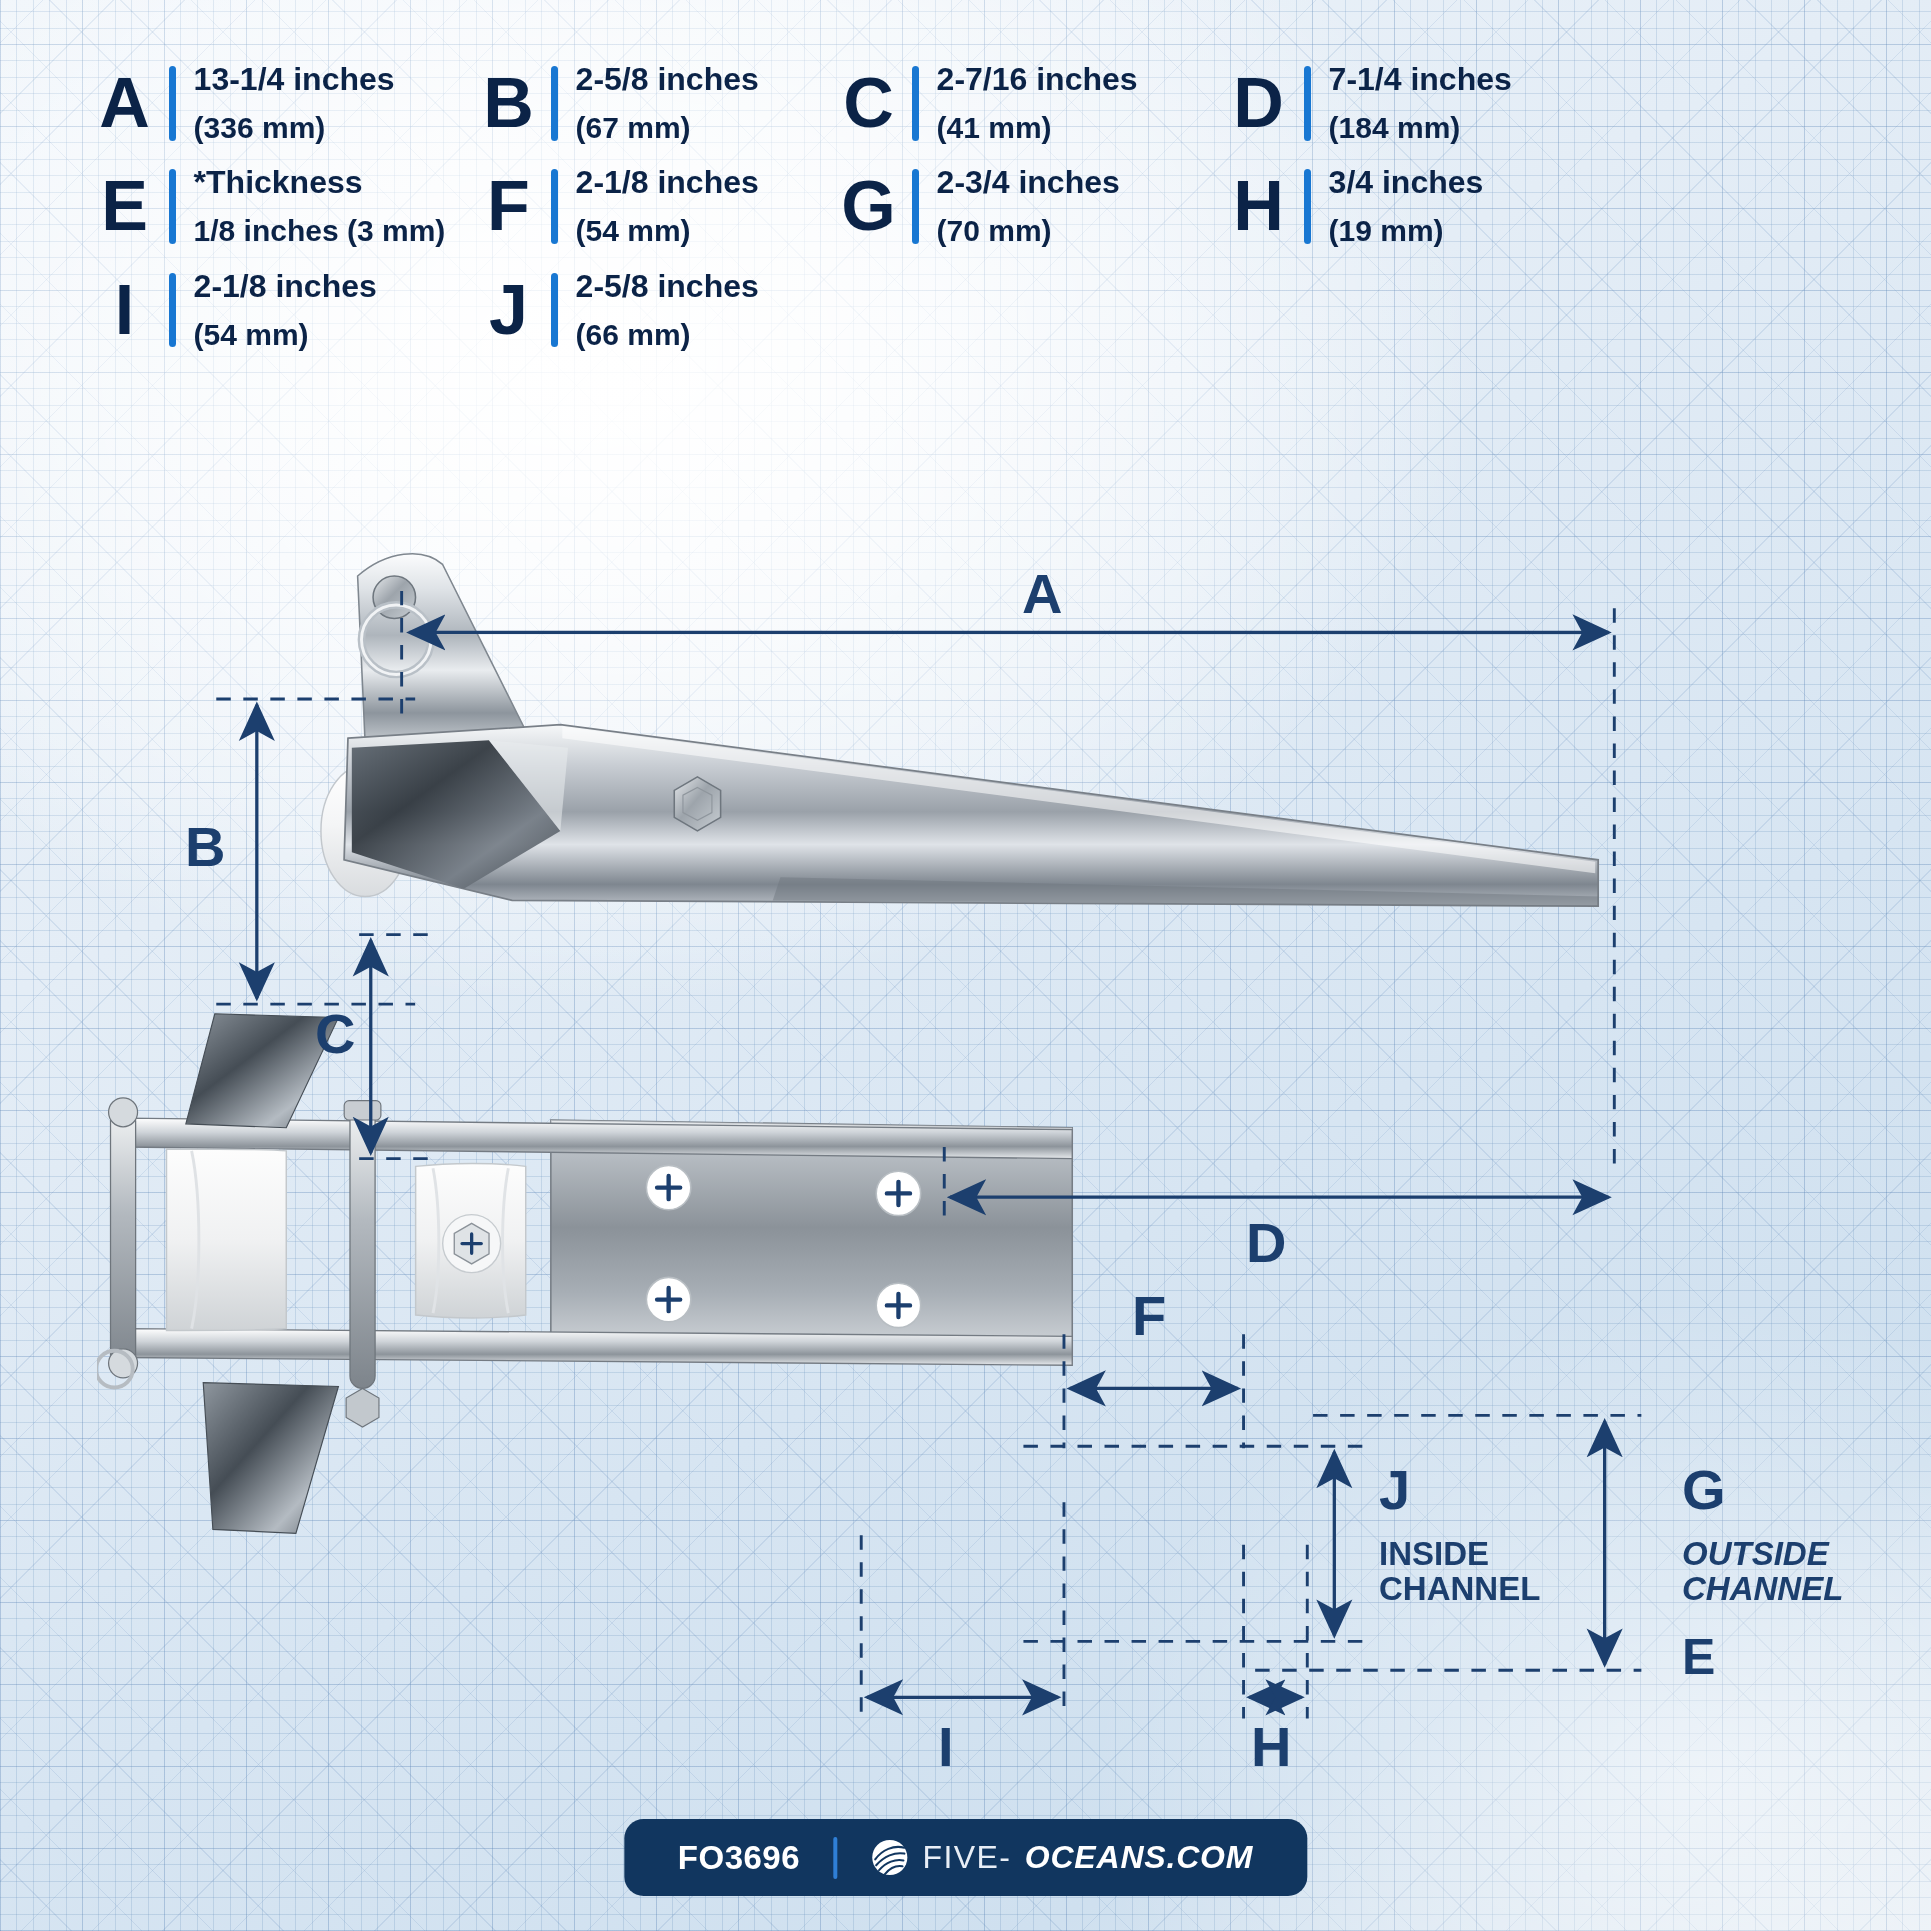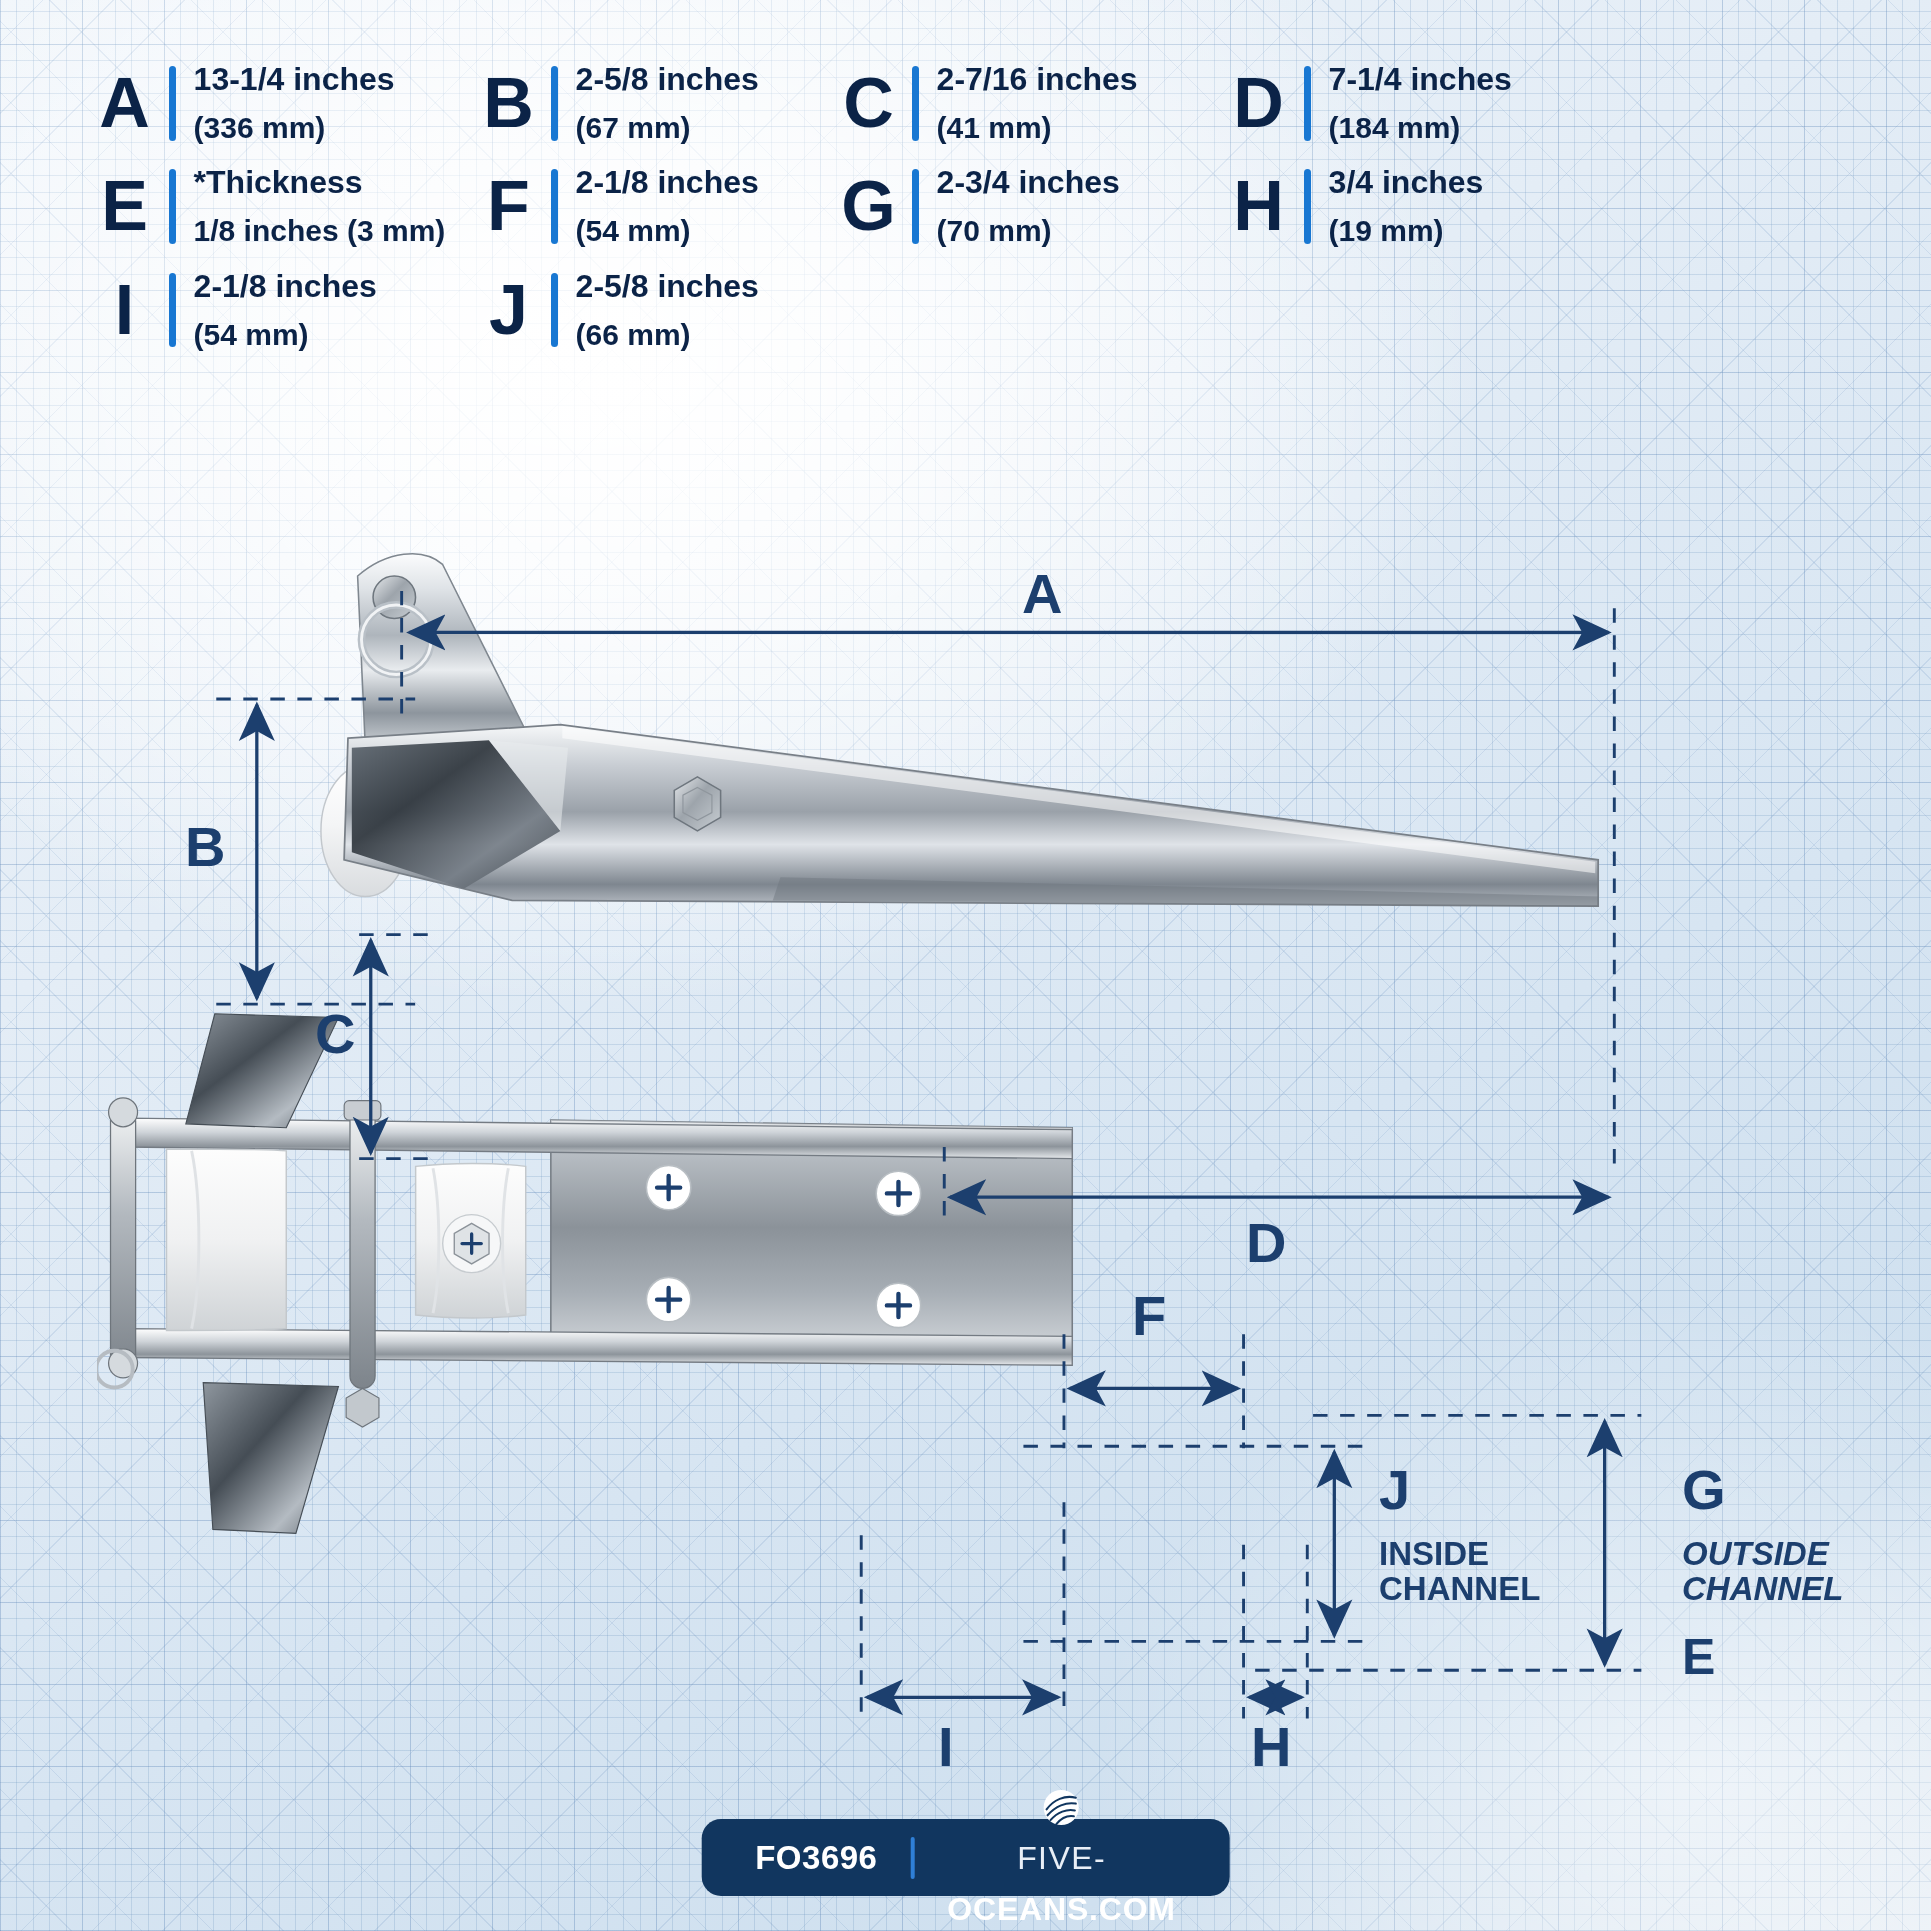--- a/index.html
+++ b/index.html
@@ -147,33 +147,33 @@
   #footer-div {
     width: 3.9px;
     height: 42px;
     background: #2f7fd6;
     border-radius: 1.9px;
   }
   #footer-brand {
     display: flex;
     align-items: center;
     gap: 13.5px;
-    flex-direction: column;
   }
   .brand-light {
     color: #e8eef6;
     font-size: 32px;
     font-weight: 400;
     letter-spacing: 1.4px;
   }
   .brand-bold {
     color: #ffffff;
     font-size: 32px;
     font-weight: 700;
     letter-spacing: 0.8px;
+    font-style: italic;
   }
 </style>
 </head>
 <body>
 
 <div id="page">
 
   <div id="grid-bg"></div>
   <div id="grid-vignette"></div>
 

